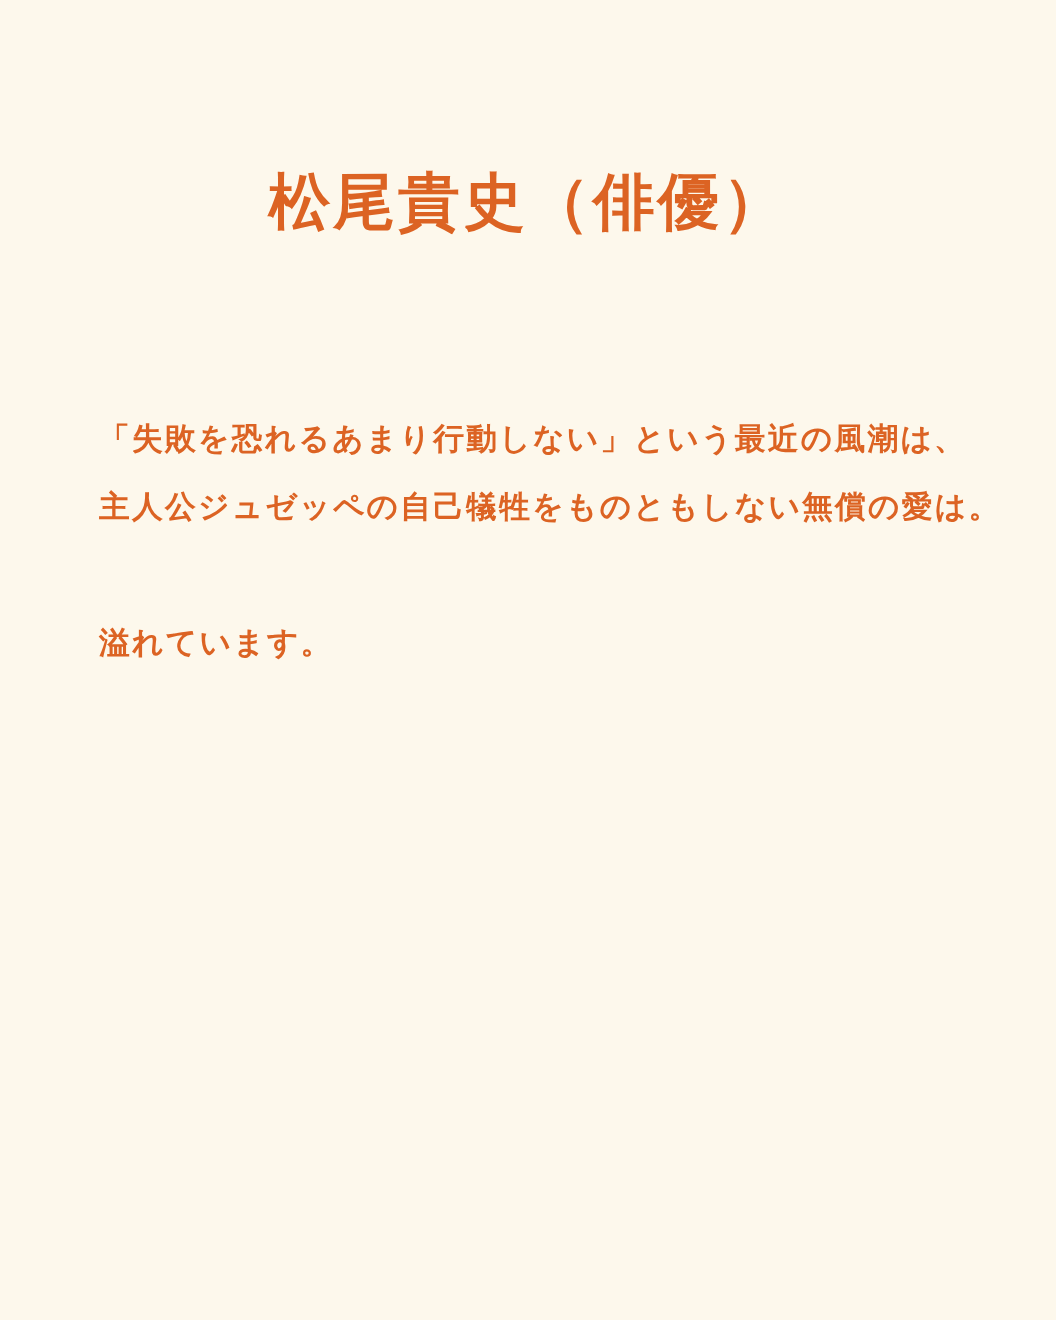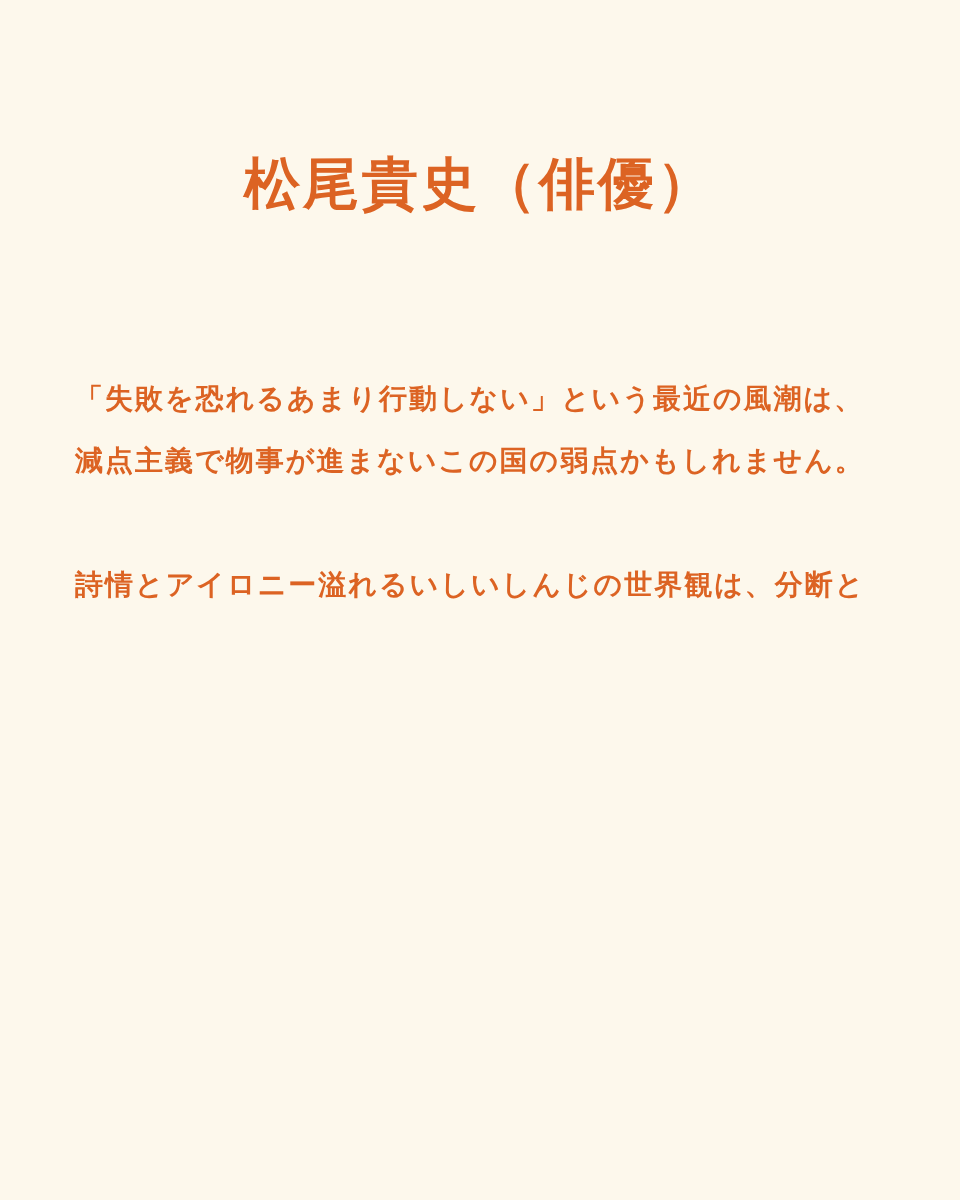--- a/index.html
+++ b/index.html
@@ -28,21 +28,21 @@
     text-align: center;
     font-size: 56px;
     line-height: 72px;
     font-weight: 700;
     letter-spacing: 3px;
     color: #DC6323;
   }
   .content {
     position: absolute;
     top: 368px;
-    left: 75px;
+    left: 90px;
     right: 55px;
   }
   .paragraph {
     margin: 0 0 62px 0;
   }
   .line {
     font-size: 28px;
     line-height: 62px;
     letter-spacing: 2px;
     font-weight: 700;
@@ -54,24 +54,24 @@
 <body>
 
 <div class="page">
 
   <div class="title">松尾貴史（俳優）</div>
 
   <div class="content">
 
     <div class="paragraph">
       <div class="line">「失敗を恐れるあまり行動しない」という最近の風潮は、</div>
-      <div class="line">減点主義で物事が進まないこの国の弱点かもしれません。</div>
+      <div class="line">主人公ジュゼッペの自己犠牲をものともしない無償の愛は。</div>
     </div>
 
     <div class="paragraph">
+      <div class="line">溢れています。</div>
     </div>
 
     <div class="paragraph">
-      <div class="line">詩情とアイロニー溢れるいしいしんじの世界観は、分断と</div>
     </div>
 
   </div>
 </div>
 
 </body></html>

